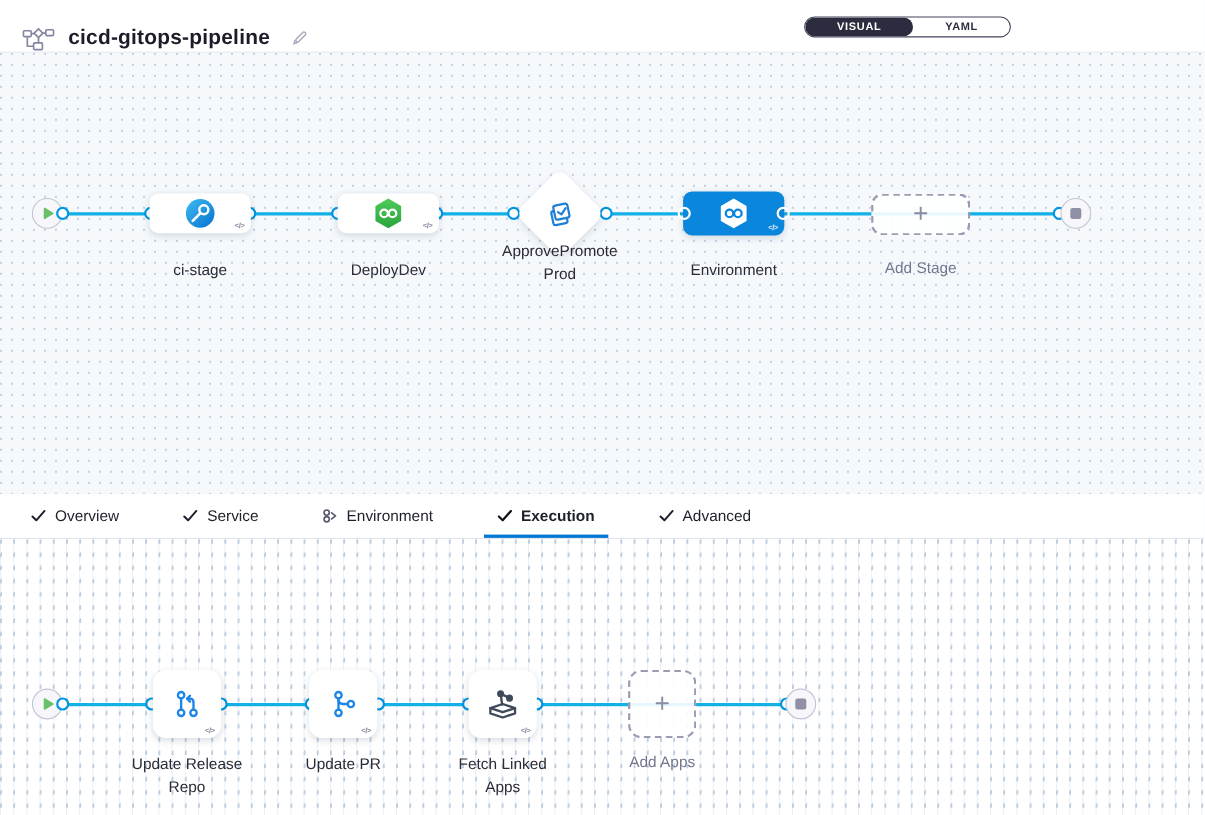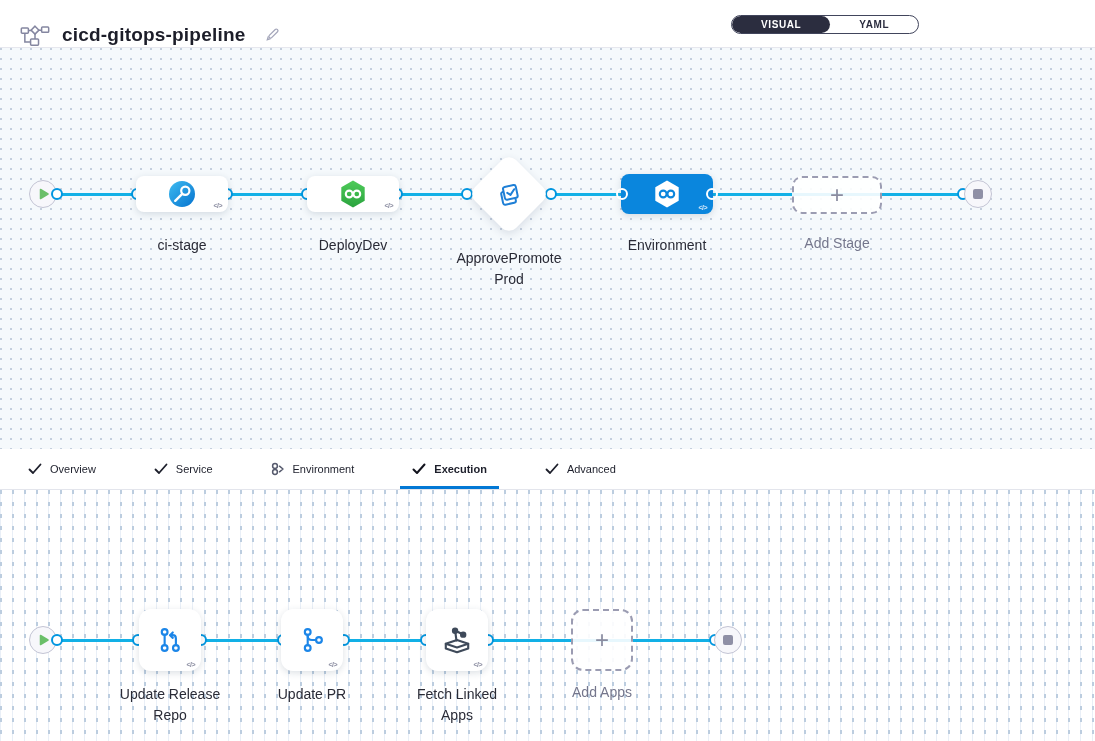--- a/index.html
+++ b/index.html
@@ -65,21 +65,21 @@
 
   .node-label { position:absolute; width:112px; text-align:center; font-size:14px;
     color:#2a2b36; line-height:1.5; word-break:break-word; cursor:pointer; }
   .node-label.breakall { word-break:break-all; }
   .node-label.muted { color:#74768c; }
 
   
   .tabbar { height:41px; background:#fff; border-bottom:1px solid #e3e5ec;
     display:flex; align-items:stretch; padding-left:16px; gap:34px; }
   .tab { position:relative; display:flex; align-items:center; gap:8px;
-    padding:0 12px; font-size:11px; color:#1d1f2b; cursor:pointer; }
+    padding:0 12px; font-size:14px; color:#1d1f2b; cursor:pointer; }
   .tab.active { font-weight:bold; }
   .tab.active::after { content:""; position:absolute; left:0; right:0; bottom:0;
     height:3px; background:#0278d5; }
 </style>
 </head>
 <body>
 
 <div class="header">
   <div class="hdr-left">
     <span style="display:flex">
@@ -191,21 +191,21 @@
   <div class="add-box" style="left:792px;top:128px;width:90px;height:38px;">
     <span class="plus">+</span>
   </div>
 
   <div class="endpoint" style="left:964px;top:132px;">
     <span class="stop-square"></span>
   </div>
 
   <div class="node-label" style="left:126px;top:187px;">ci-stage</div>
   <div class="node-label" style="left:297px;top:187px;">DeployDev</div>
-  <div class="node-label breakall" style="left:453px;top:200px;">ApprovePromoteProd</div>
+  <div class="node-label breakall" style="left:453px;top:170px;">ApprovePromoteProd</div>
   <div class="node-label" style="left:611px;top:187px;">Environment</div>
   <div class="node-label muted" style="left:781px;top:185px;">Add Stage</div>
 </div>
 
 <div class="tabbar">
   <div class="tab">
     <span style="display:flex">
       <svg width="14" height="12" viewBox="0 0 14 12" fill="none" stroke="#1d1f2b" stroke-width="1.8" stroke-linecap="round" stroke-linejoin="round">
           <path d="M1.5 6.5 L5 10 L12.5 1.5"></path>
         </svg>

